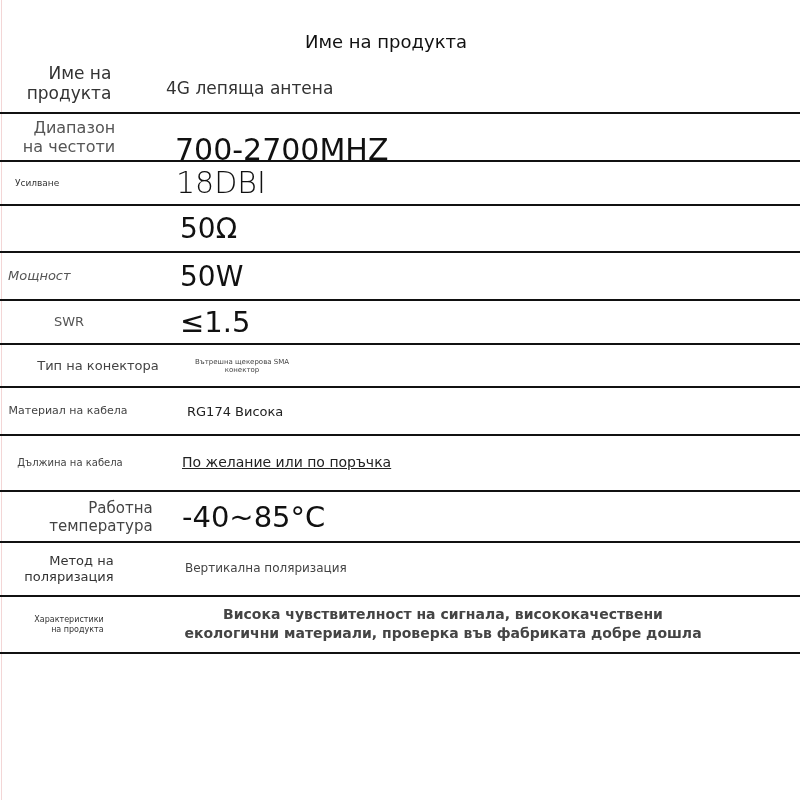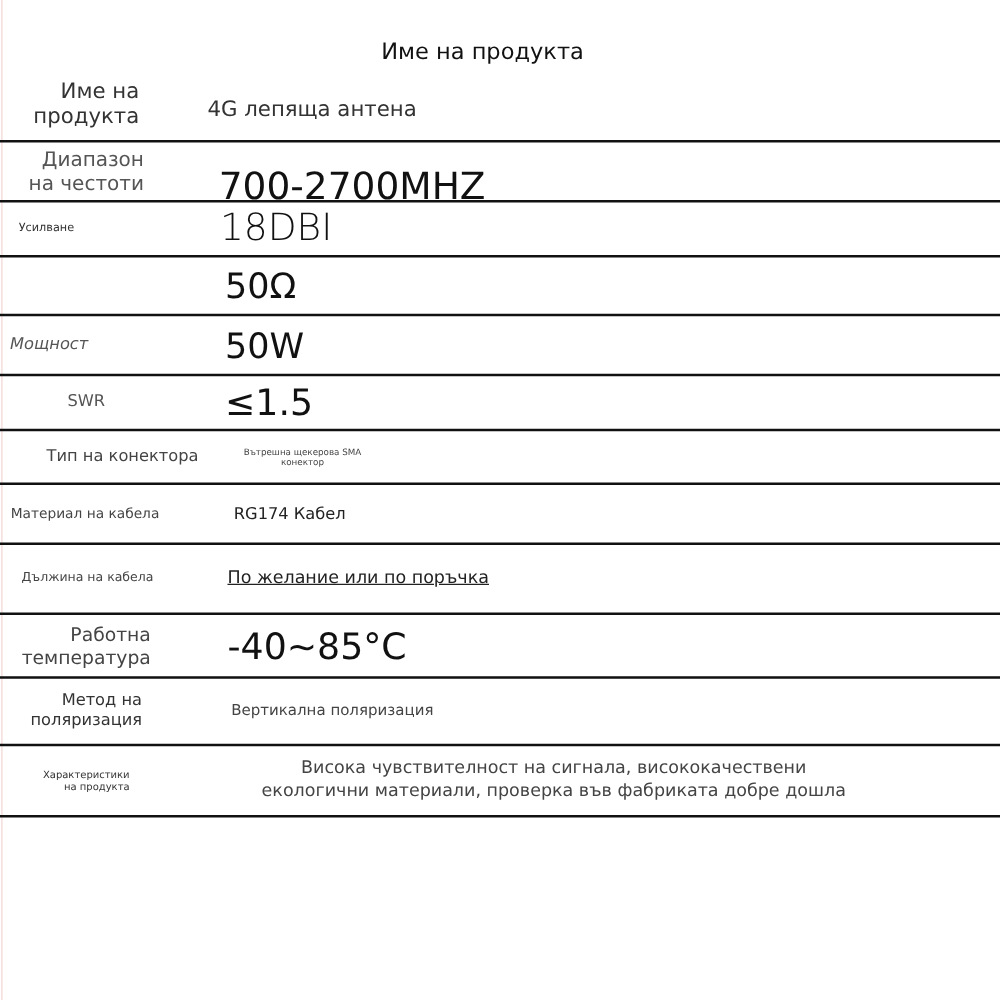--- a/index.html
+++ b/index.html
@@ -42,34 +42,34 @@
 <div class="label" style="top:301px;height:42px;font-size:13px;color:#555;">SWR</div>
 <div class="value" style="left:180px;top:300px;height:43px;font-size:29px;">≤1.5</div>
 <div class="hline" style="top:343px;"></div>
 
 <div class="label" style="top:345px;height:41px;font-size:13px;width:136px;color:#444;margin-left:30px;">Тип на конектора</div>
 <div class="value" style="left:172px;top:345px;width:140px;height:41px;font-size:7px;justify-content:center;text-align:center;white-space:pre-line;color:#444;">Вътрешна щекерова SMA
 конектор</div>
 <div class="hline" style="top:386px;"></div>
 
 <div class="label" style="top:388px;height:46px;font-size:11px;width:136px;color:#444;">Материал на кабела</div>
-<div class="value" style="left:187px;top:388px;height:46px;font-size:13px;color:#222;">RG174 Кабел</div>
+<div class="value" style="left:187px;top:388px;height:46px;font-size:13px;color:#222;">RG174 Висока</div>
 <div class="hline" style="top:434px;"></div>
 
 <div class="label" style="top:436px;height:54px;font-size:10px;width:140px;color:#444;">Дължина на кабела</div>
 <div class="value" style="left:182px;top:436px;height:52px;font-size:14px;color:#222;text-decoration:underline;">По желание или по поръчка</div>
 <div class="hline" style="top:490px;"></div>
 
-<div class="label" style="top:492px;height:49px;font-size:15px;white-space:pre-line;color:#444;">Работна
+<div class="label" style="top:492px;height:49px;font-size:15px;white-space:pre-line;color:#444;padding-left:32px;">Работна
 температура</div>
 <div class="value" style="left:182px;top:492px;height:49px;font-size:29px;">-40~85°C</div>
 <div class="hline" style="top:541px;"></div>
 
 <div class="label" style="top:543px;height:52px;font-size:13px;white-space:pre-line;color:#333;">Метод на
 поляризация</div>
 <div class="value" style="left:185px;top:543px;height:50px;font-size:12px;color:#444;text-align:center;">Вертикална поляризация</div>
 <div class="hline" style="top:595px;"></div>
 
 <div class="label" style="top:597px;height:55px;font-size:8px;white-space:pre-line;color:#333;">Характеристики
 на продукта</div>
-<div class="value" style="left:170px;top:597px;width:546px;height:53px;font-size:14px;justify-content:center;text-align:center;white-space:pre-line;color:#444;line-height:1.3;">Висока чувствителност на сигнала, висококачествени
+<div class="value" style="left:170px;top:597px;width:546px;height:53px;font-size:14px;justify-content:center;text-align:center;white-space:pre-line;color:#444;line-height:1.3;font-weight:bold;">Висока чувствителност на сигнала, висококачествени
 екологични материали, проверка във фабриката добре дошла</div>
 <div class="hline" style="top:652px;"></div>
 
 </body></html>

